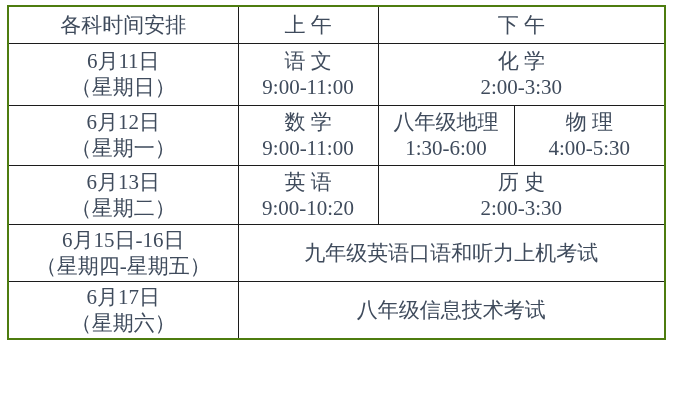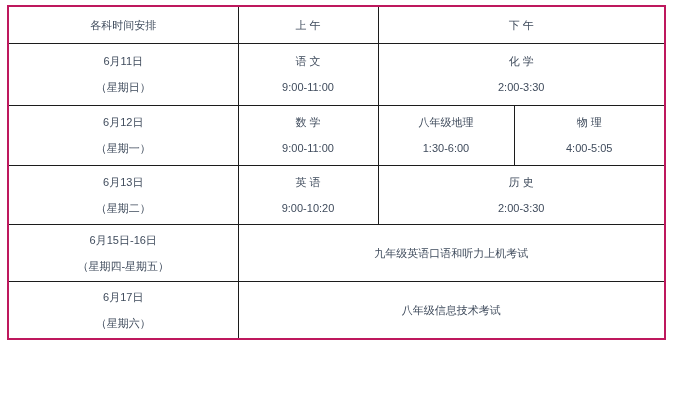--- a/index.html
+++ b/index.html
@@ -12,22 +12,23 @@
     color: #3f4b5c;
     overflow: hidden;
   }
   table.schedule {
     position: absolute;
     left: 7px;
     top: 5px;
     width: 657px;
     border-collapse: collapse;
     table-layout: fixed;
-    border: 2px solid #be185d;
-    font-size: 11px;
+    border: 2px solid #4d7c0f;
+    font-size: 21px;
+    font-family: Liberation Serif, serif;
   }
   table.schedule td {
     border: 1.5px solid #1c1c1c;
     text-align: center;
     vertical-align: middle;
     padding: 2px 8px;
     line-height: 26px;
     overflow: hidden;
   }
   tr.r-header { height: 37px; }
@@ -80,21 +81,21 @@
         <td>
           <span class="cell-line">数 学</span>
           <span class="cell-line">9:00-11:00</span>
         </td>
         <td>
           <span class="cell-line">八年级地理</span>
           <span class="cell-line">1:30-6:00</span>
         </td>
         <td>
           <span class="cell-line">物 理</span>
-          <span class="cell-line">4:00-5:05</span>
+          <span class="cell-line">4:00-5:30</span>
         </td>
       </tr>
 
       <tr class="r-3">
         <td>
           <span class="cell-line">6月13日</span>
           <span class="cell-line">（星期二）</span>
         </td>
         <td>
           <span class="cell-line">英 语</span>

